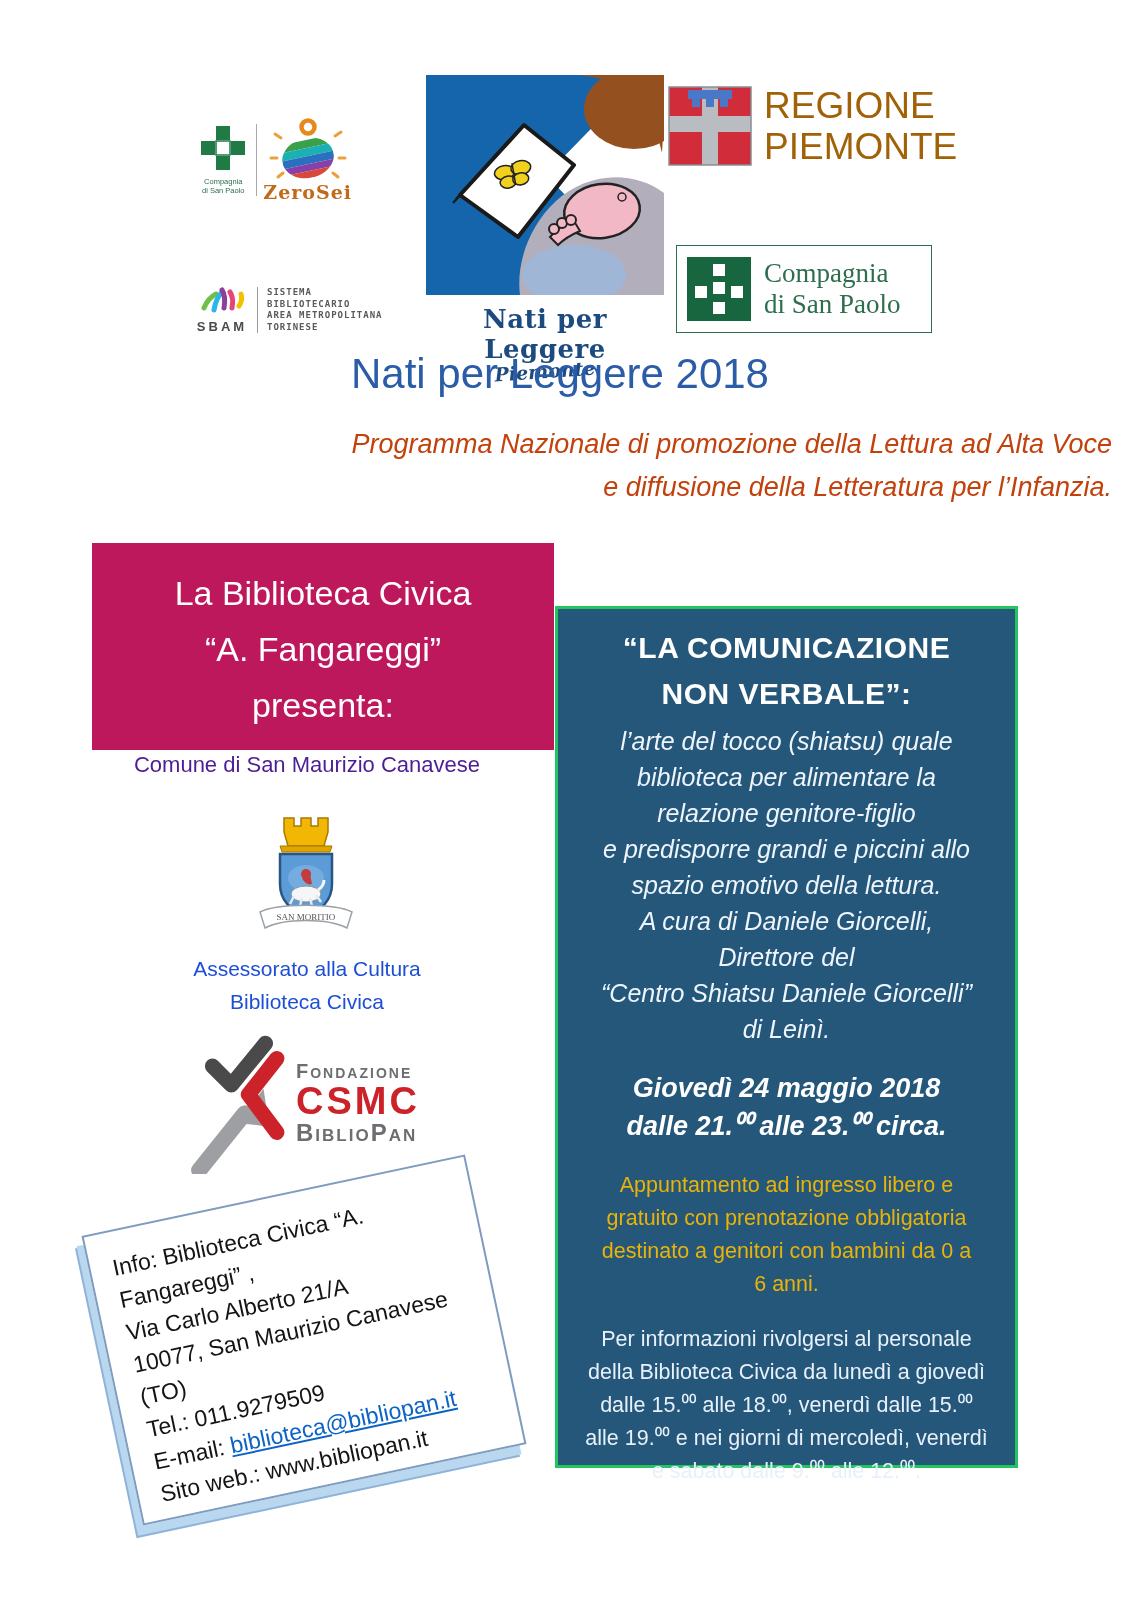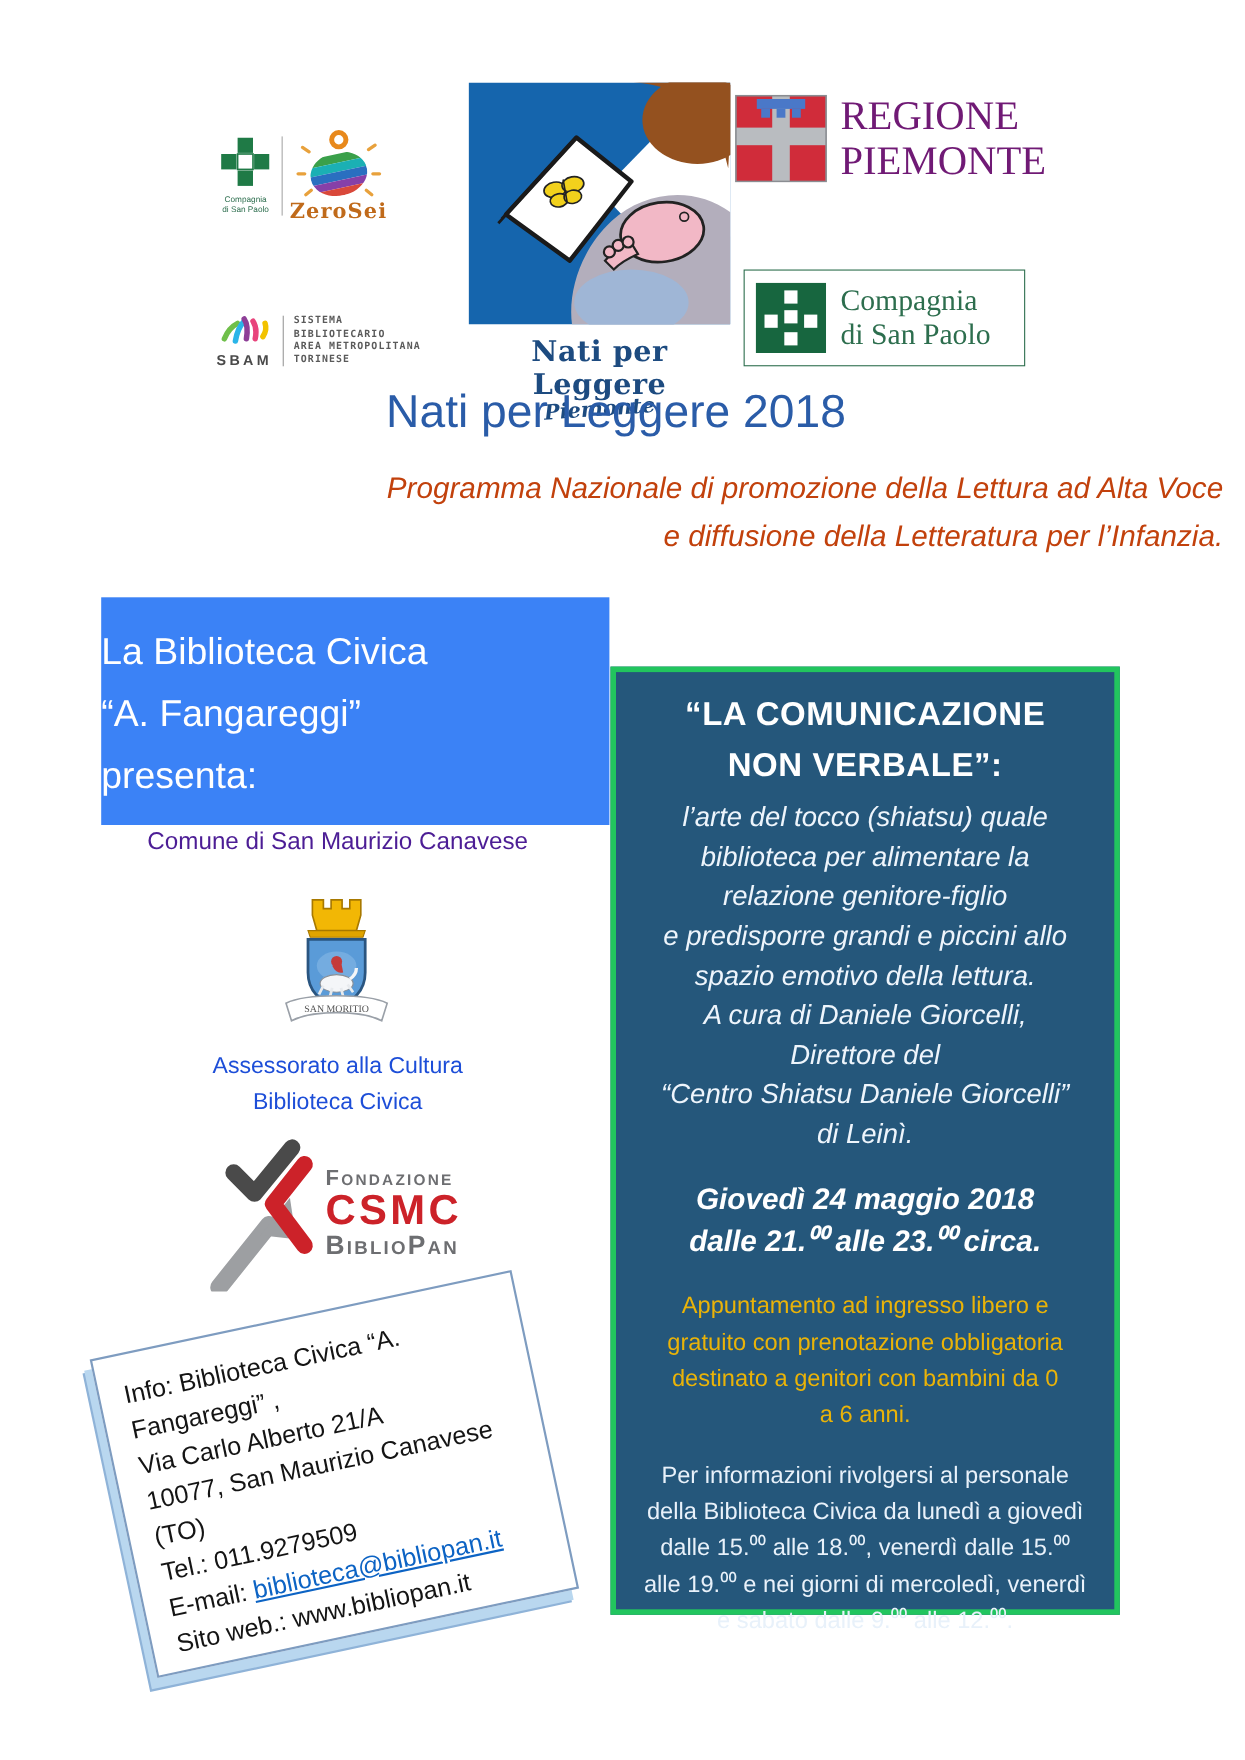--- a/index.html
+++ b/index.html
@@ -22,35 +22,35 @@
   .sbam-left { text-align:center; width:52px; }
   .sbam-acronym { font-size:13px; font-weight:bold; color:#4a4a4a; letter-spacing:3px; margin-top:1px; }
   .vline2 { width:1px; background:#9a9a9a; height:46px; margin:0 9px; }
   .sbam-lines { font-family:"DejaVu Sans Mono", monospace; font-size:9px; font-weight:bold; color:#5a5a5a; letter-spacing:1px; line-height:11.5px; }
 
   .npl-block { position:absolute; left:425px; top:75px; width:240px; text-align:center; }
   .npl-name { font-family:"DejaVu Serif", serif; font-weight:bold; color:#1d4b80; font-size:26px; letter-spacing:0.5px; margin-top:5px; }
   .npl-script { font-family:"DejaVu Serif", serif; font-style:italic; font-weight:bold; color:#1d4b80; font-size:19px; margin-top:-4px; transform:rotate(-4deg); }
 
   .regione-block { position:absolute; left:668px; top:85px; display:flex; align-items:center; gap:12px; }
-  .regione-text { font-family:Liberation Serif, serif; font-size:37px; color:#701a75; line-height:41px; }
+  .regione-text { font-family:Liberation Sans, sans-serif; font-size:37px; color:#a16207; line-height:41px; }
 
   .compagnia-block { position:absolute; left:676px; top:245px; width:256px; height:88px; border:1.5px solid #2d6e4e; background:#fff; display:flex; align-items:center; gap:13px; padding:6px 10px; }
   .compagnia-text { font-family:"Liberation Serif", serif; font-size:27px; color:#2d6e4e; line-height:31px; }
 
   
   .main-title { position:absolute; left:0; top:350px; width:1120px; text-align:center; font-size:42px; color:#2a5ca8; }
   .subtitle { position:absolute; left:0; top:423px; width:1112px; text-align:right; font-style:italic; font-weight:500; color:#c2410c; font-size:27px; line-height:43px; }
 
   
-  .green-box { position:absolute; left:92px; top:543px; width:462px; height:207px; background:#3b82f6; color:#ffffff; font-size:34px; padding-top:22px; }
+  .green-box { position:absolute; left:92px; top:543px; width:462px; height:207px; background:#be185d; color:#ffffff; text-align:center; font-size:34px; padding-top:22px; }
   .green-box div { line-height:56px; }
 
   
-  .blue-box { position:absolute; left:555px; top:606px; width:463px; height:862px; background:#25577b; border:5px solid #22c55e; color:#ffffff; text-align:center; }
+  .blue-box { position:absolute; left:555px; top:606px; width:463px; height:862px; background:#25577b; border:3px solid #22c55e; color:#ffffff; text-align:center; }
   .eb-title { margin-top:16px; font-size:30px; font-weight:bold; line-height:46px; letter-spacing:0.5px; }
   .eb-desc { margin-top:6px; font-style:italic; font-size:25px; line-height:36px; color:#eef5fc; }
   .eb-date { margin-top:22px; font-style:italic; font-weight:bold; font-size:27px; line-height:38px; }
   .eb-admission { margin-top:24px; font-size:21.5px; line-height:33px; color:#eab308; padding:0 42px; }
   .eb-info { margin-top:22px; font-size:21.5px; line-height:33px; color:#e8f1fa; padding:0 24px; }
 
   
   .comune-name { position:absolute; left:92px; top:752px; width:430px; text-align:center; font-size:22px; color:#4c1d95; }
   .crest { position:absolute; left:250px; top:806px; }
   .dept { position:absolute; left:92px; top:952px; width:430px; text-align:center; font-size:21px; line-height:33px; color:#1d4ed8; }

